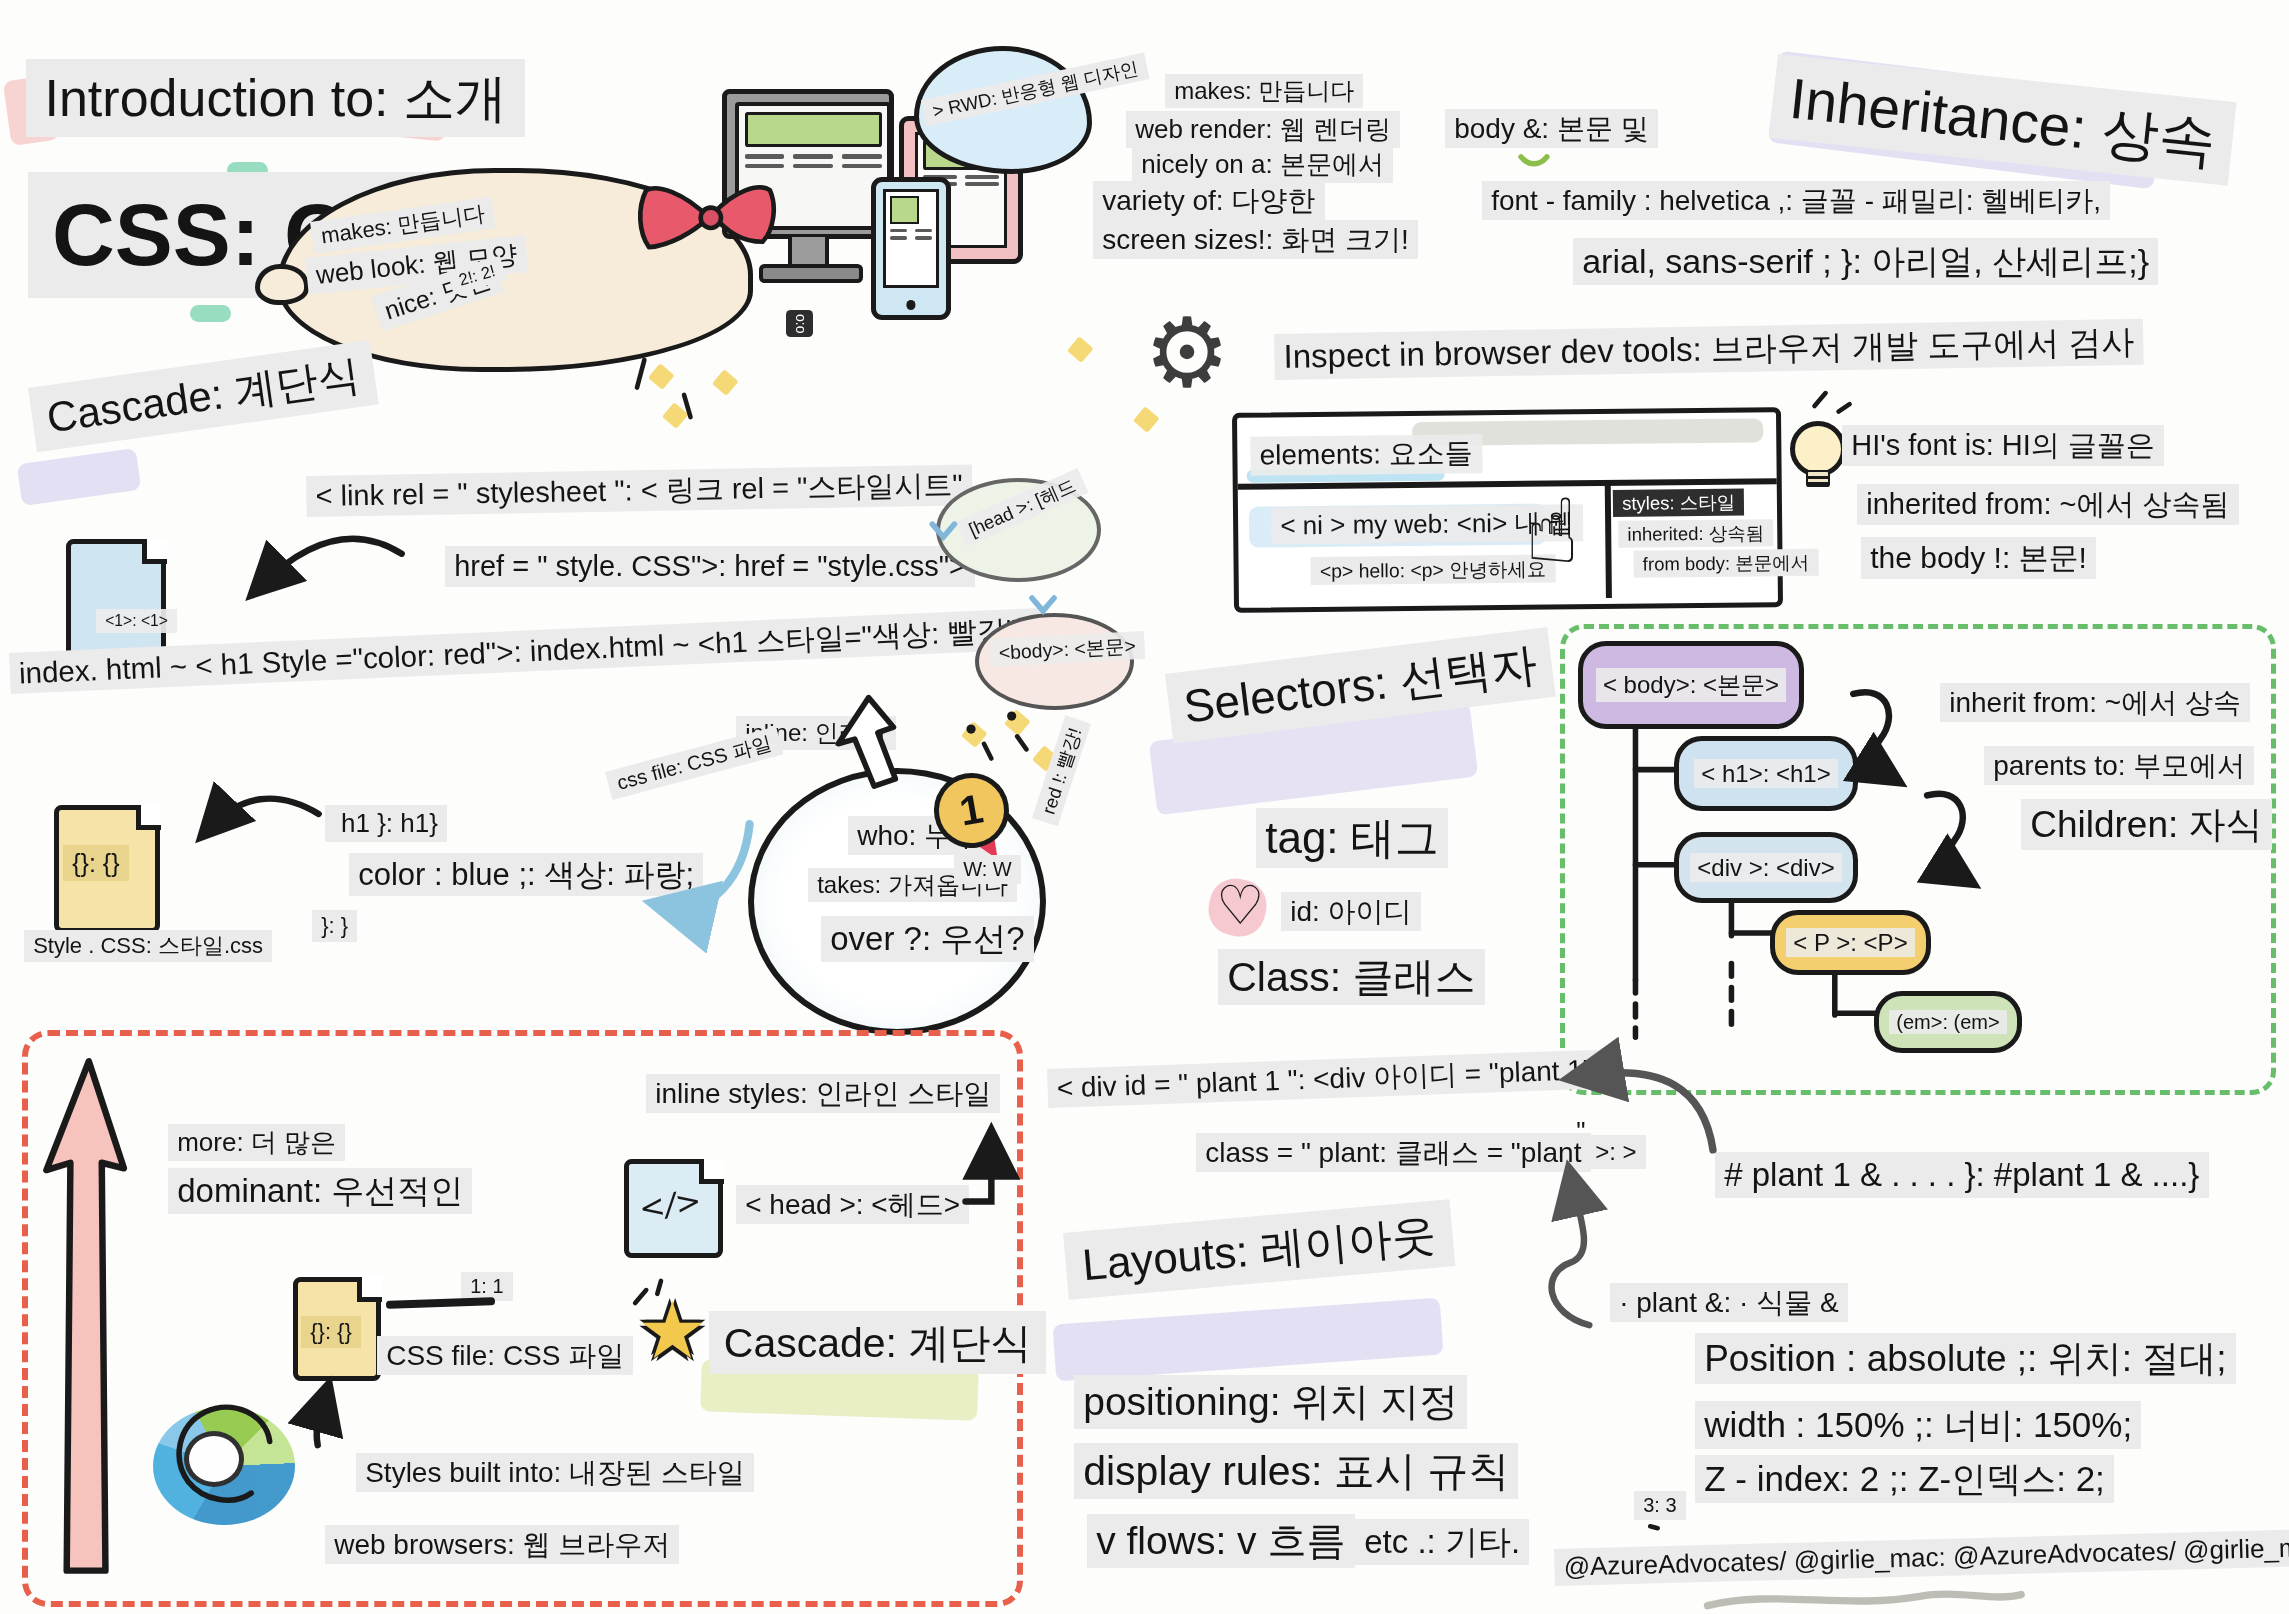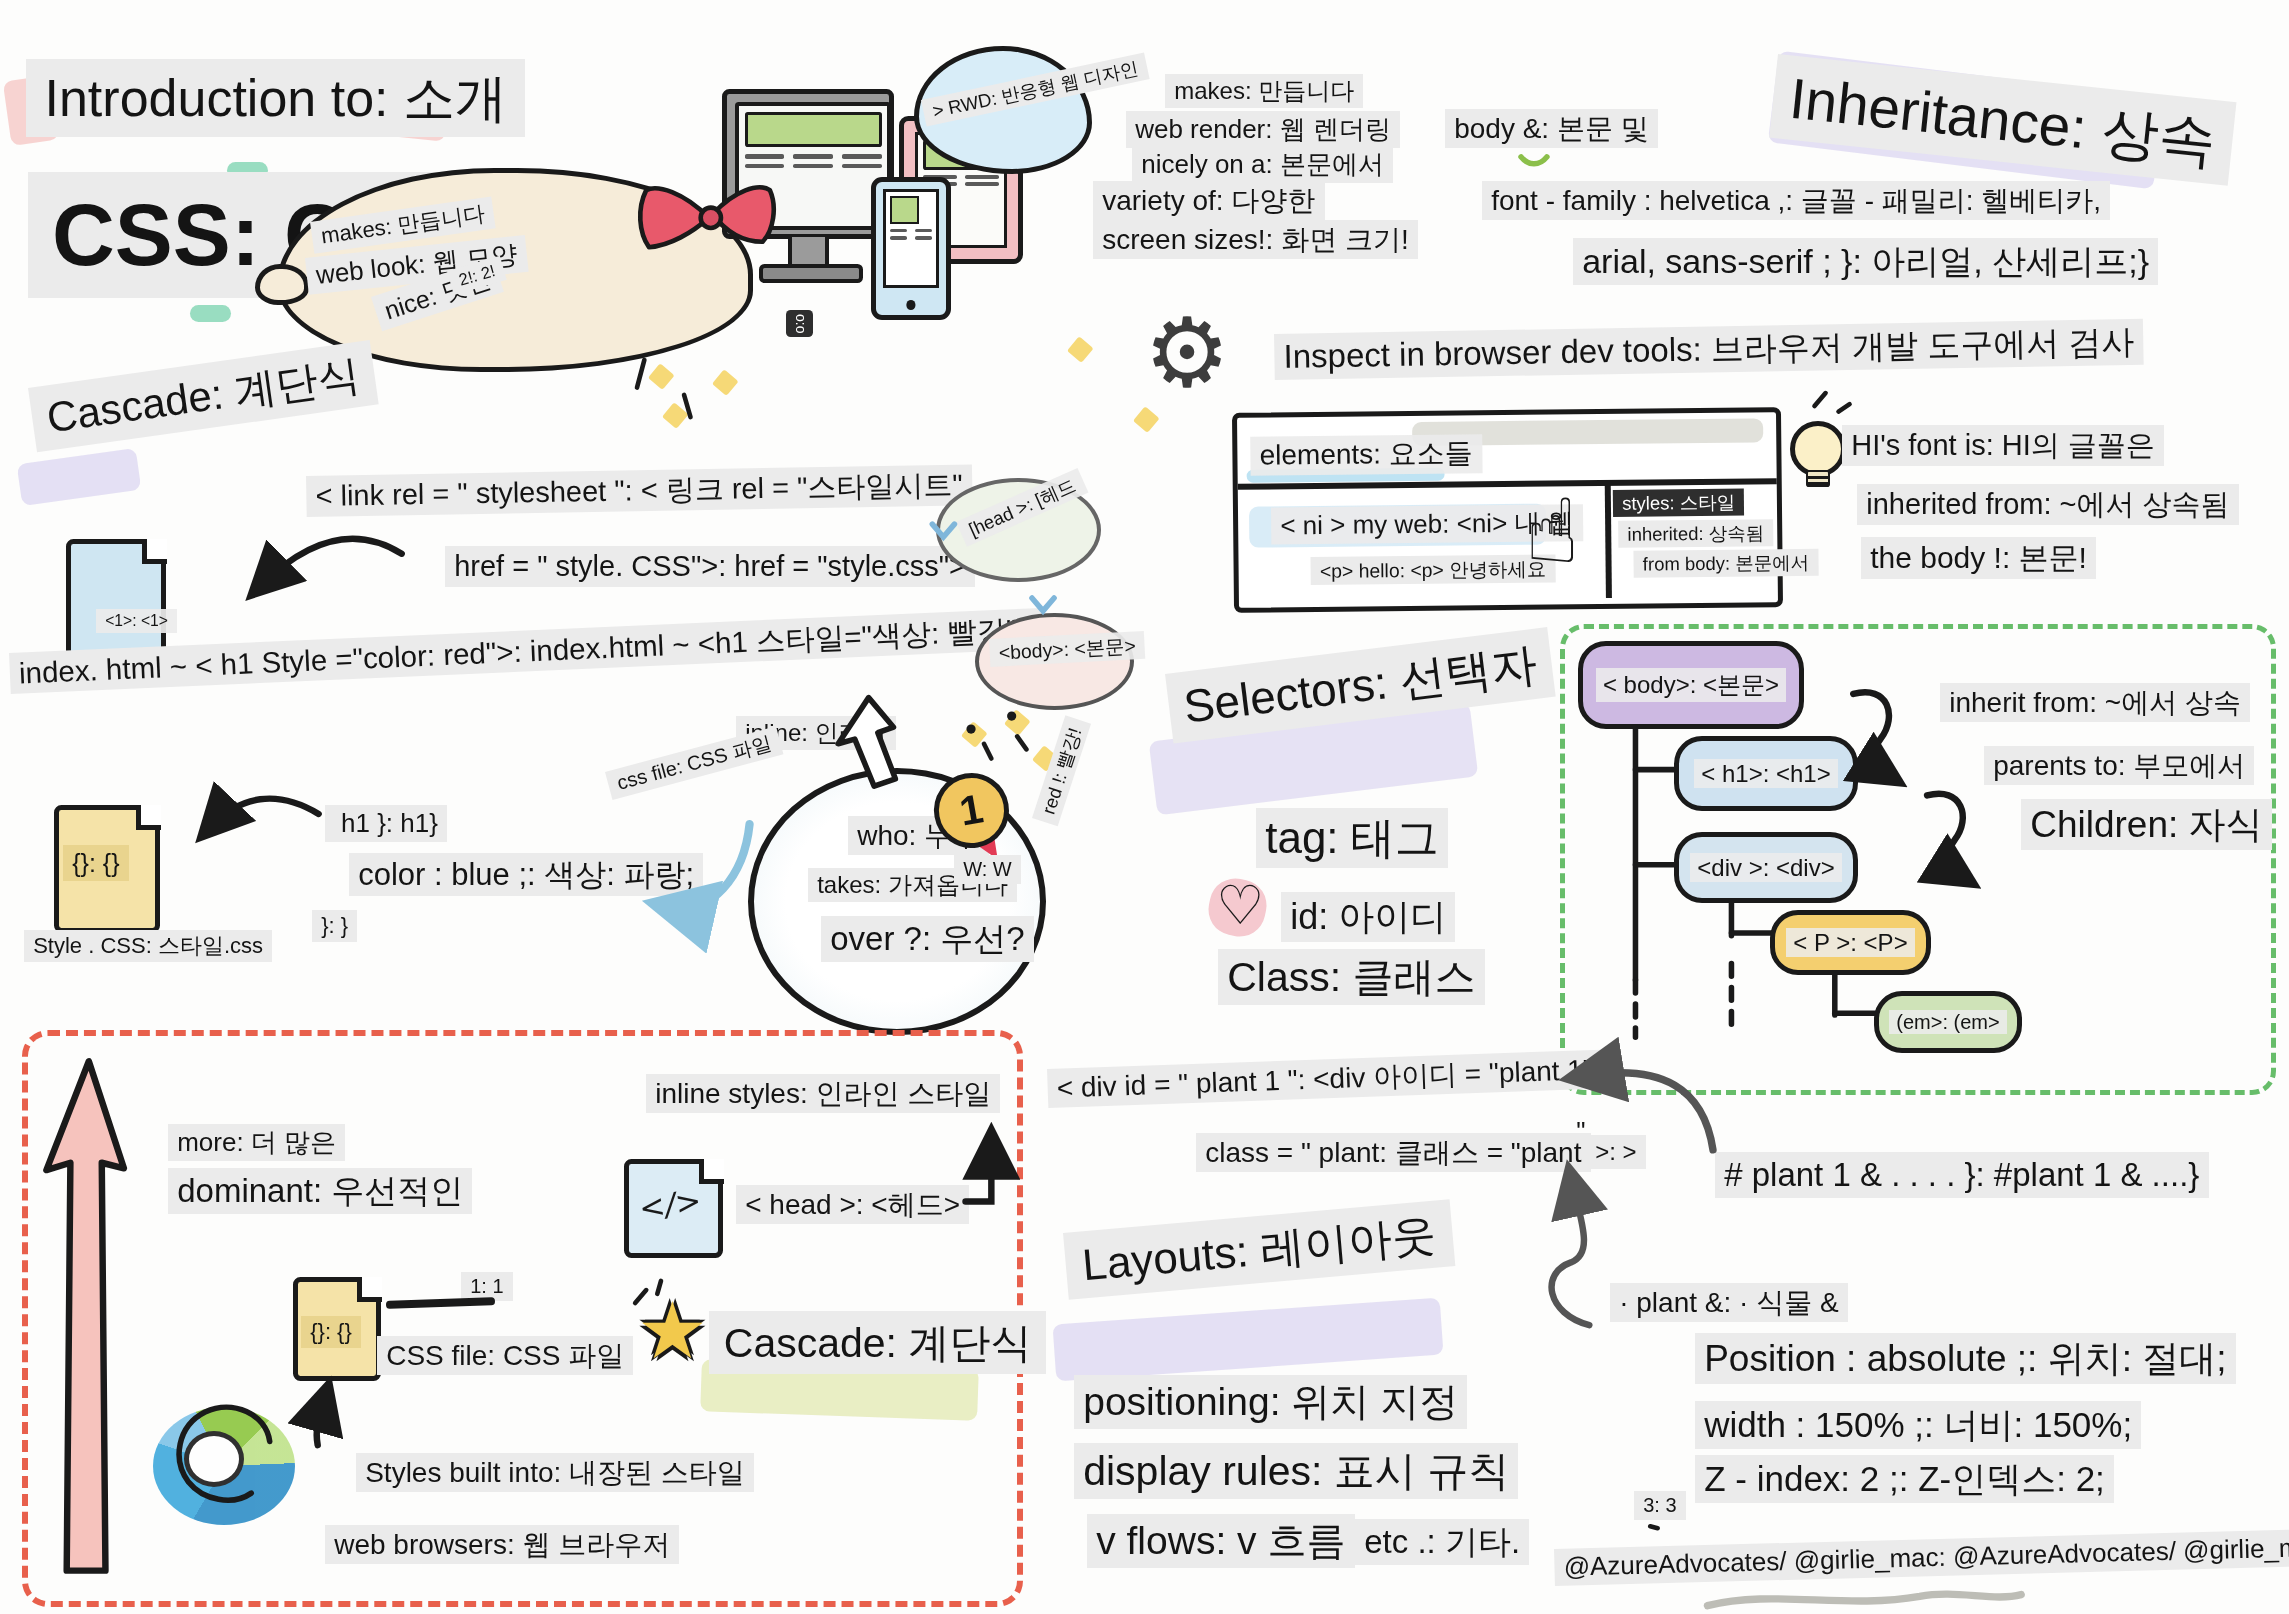--- a/index.html
+++ b/index.html
@@ -200,21 +200,21 @@
     </div>
   <div class="ribbon"></div>
   <div class="chip" style="left:954px;top:855px;font-size:20px;z-index:4;">W: W</div>
   <div class="chip" style="left:1032px;top:818px;font-size:18.5px;transform:rotate(-72deg);transform-origin:left top;z-index:4;">red !: 빨강!</div>
 
   <div class="tape" style="left:1152px;top:722px;width:323px;height:74px;background:#cfc8ec;opacity:.5;transform:rotate(-7deg);"></div>
   <div class="chip" style="left:1165px;top:674px;font-size:46px;padding:5.5px 14.8px;transform:rotate(-7deg);transform-origin:left top;">Selectors: 선택자</div>
   <div class="chip" style="left:1220px;top:808px;font-size:44px;margin-left:36px;">tag: 태그</div>
   <div class="heartwash"></div>
   <span class="icon" style="left:1216px;top:879px;font-size:54px;color:#1a1a1a;font-weight:700;">♡</span>
-  <div class="chip" style="left:1281px;top:892px;font-size:36px;">id: 아이디</div>
+  <div class="chip" style="left:1281px;top:892px;font-size:28px;">id: 아이디</div>
   <div class="chip" style="left:1218px;top:949px;font-size:41px;">Class: 클래스</div>
 
   <div class="greenbox"></div>
   <div class="node" style="left:1578px;top:641px;width:216px;height:78px;background:#cdb9e2;">
     <span>&lt; body&gt;: &lt;본문&gt;</span>
     </div>
   <div class="node" style="left:1674px;top:736px;width:174px;height:65px;background:#cfe2f0;">
     <span>&lt; h1&gt;: &lt;h1&gt;</span>
     </div>
   <div class="node" style="left:1674px;top:832px;width:174px;height:61px;background:#d4e4ef;">

